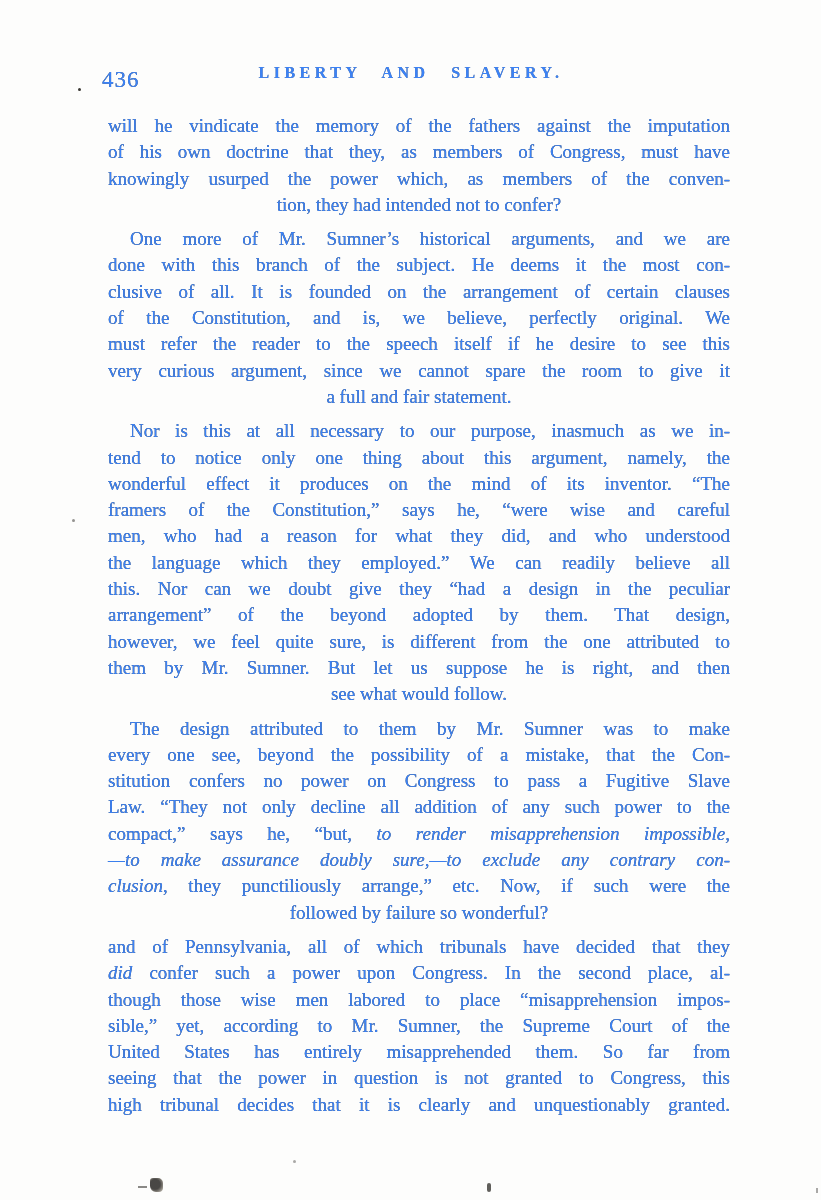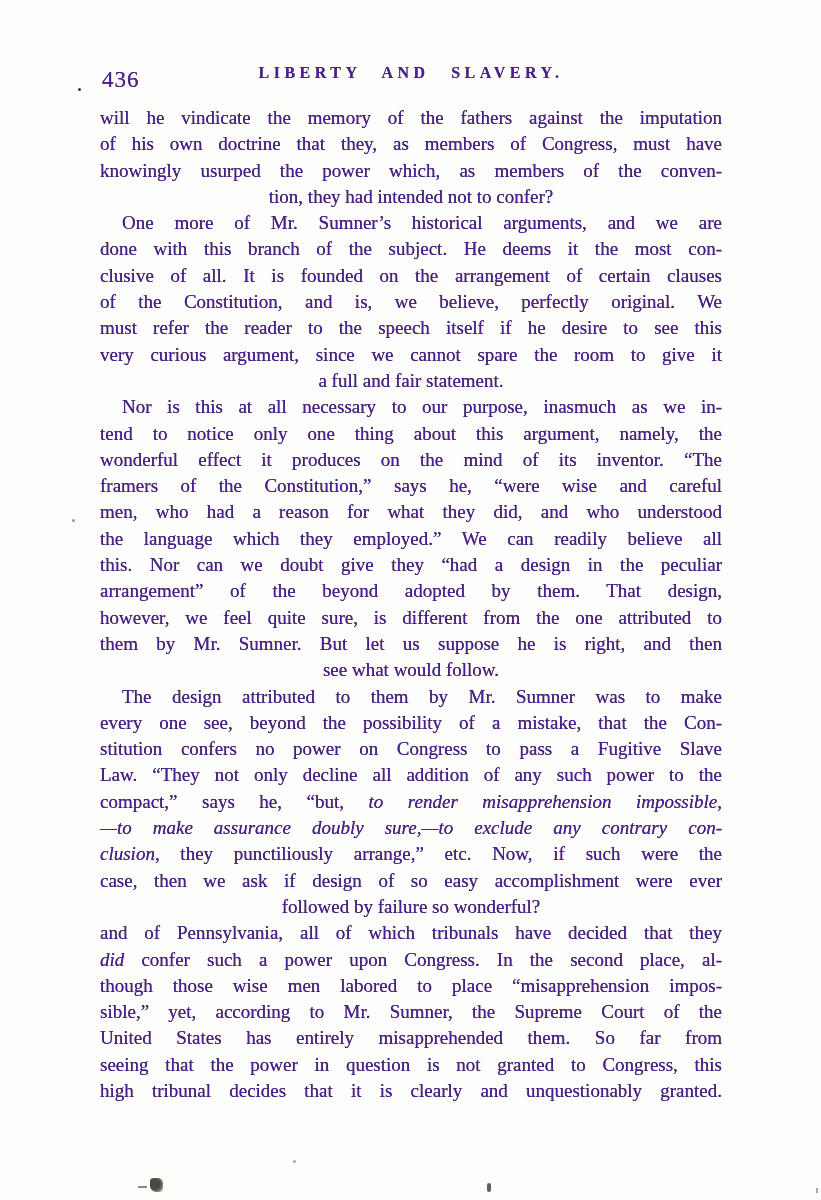--- a/index.html
+++ b/index.html
@@ -6,21 +6,21 @@
   body {
     width: 821px; height: 1200px;
     background: #f4f4f2;
     font-family: "Liberation Serif", serif;
   }
   .sheet {
     position: relative;
     width: 821px; height: 1200px;
     background: #fdfdfc;
     overflow: hidden;
-    color: #4c1d95;
+    color: #3b82f6;
   }
   
   .page-header {
     position: absolute;
     left: 100px; top: 64px; width: 622px; height: 30px;
   }
   .page-num {
     position: absolute; left: 2px; top: 3px;
     font-size: 23px; letter-spacing: 1px;
     text-shadow: 0 0 0.5px rgba(20,18,15,0.75);
@@ -36,21 +36,21 @@
     position: absolute; left: -22px; top: 24px;
     width: 3px; height: 3px; background: #3a3833; border-radius: 50%;
   }
   
   .body-text {
     position: absolute;
     left: 100px; top: 105px; width: 622px;
     font-size: 19px; line-height: 26.3px;
     text-shadow: 0 0 0.6px rgba(25,22,18,0.85);
   }
-  .paragraph { margin: 0; }
+  .paragraph { margin: 8px; }
   .line { width: 622px; text-align: center; white-space: normal; }
   .line.just { text-align: justify; text-align-last: justify; }
   .line.indent { text-indent: 22px; }
   .line i { font-style: italic; }
   
   .artifact { position: absolute; background: #2b2925; }
   .smudge-1 { left: 138px; top: 1186px; width: 9px; height: 2px; opacity: .55; }
   .smudge-2 {
     left: 150px; top: 1178px; width: 13px; height: 14px;
     opacity: .8; border-radius: 3px 5px 4px 6px;
@@ -102,21 +102,20 @@
         <div class="line"><span>see what would follow.</span></div>
       </div>
       <div class="paragraph">
         <div class="line just indent"><span>The design attributed to them by Mr. Sumner was to make</span></div>
         <div class="line just"><span>every one see, beyond the possibility of a mistake, that the Con-</span></div>
         <div class="line just"><span>stitution confers no power on Congress to pass a Fugitive Slave</span></div>
         <div class="line just"><span>Law.  “They not only decline all addition of any such power to the</span></div>
         <div class="line just"><span>compact,” says he, “but, </span><i>to render misapprehension impossible,</i></div>
         <div class="line just"><i>—to make assurance doubly sure,—to exclude any contrary con-</i></div>
         <div class="line just"><i>clusion</i><span>, they punctiliously arrange,” etc.  Now, if such were the</span></div>
-        <div class="line just"><span>case, then we ask if design of so easy accomplishment were ever</span></div>
         <div class="line"><span>followed by failure so wonderful?</span></div>
       </div>
       <div class="paragraph">
         <div class="line just"><span>and of Pennsylvania, all of which tribunals have decided that they</span></div>
         <div class="line just"><i>did</i><span> confer such a power upon Congress.  In the second place, al-</span></div>
         <div class="line just"><span>though those wise men labored to place “misapprehension impos-</span></div>
         <div class="line just"><span>sible,” yet, according to Mr. Sumner, the Supreme Court of the</span></div>
         <div class="line just"><span>United States has entirely misapprehended them.  So far from</span></div>
         <div class="line just"><span>seeing that the power in question is not granted to Congress, this</span></div>
         <div class="line just"><span>high tribunal decides that it is clearly and unquestionably granted.</span></div>

